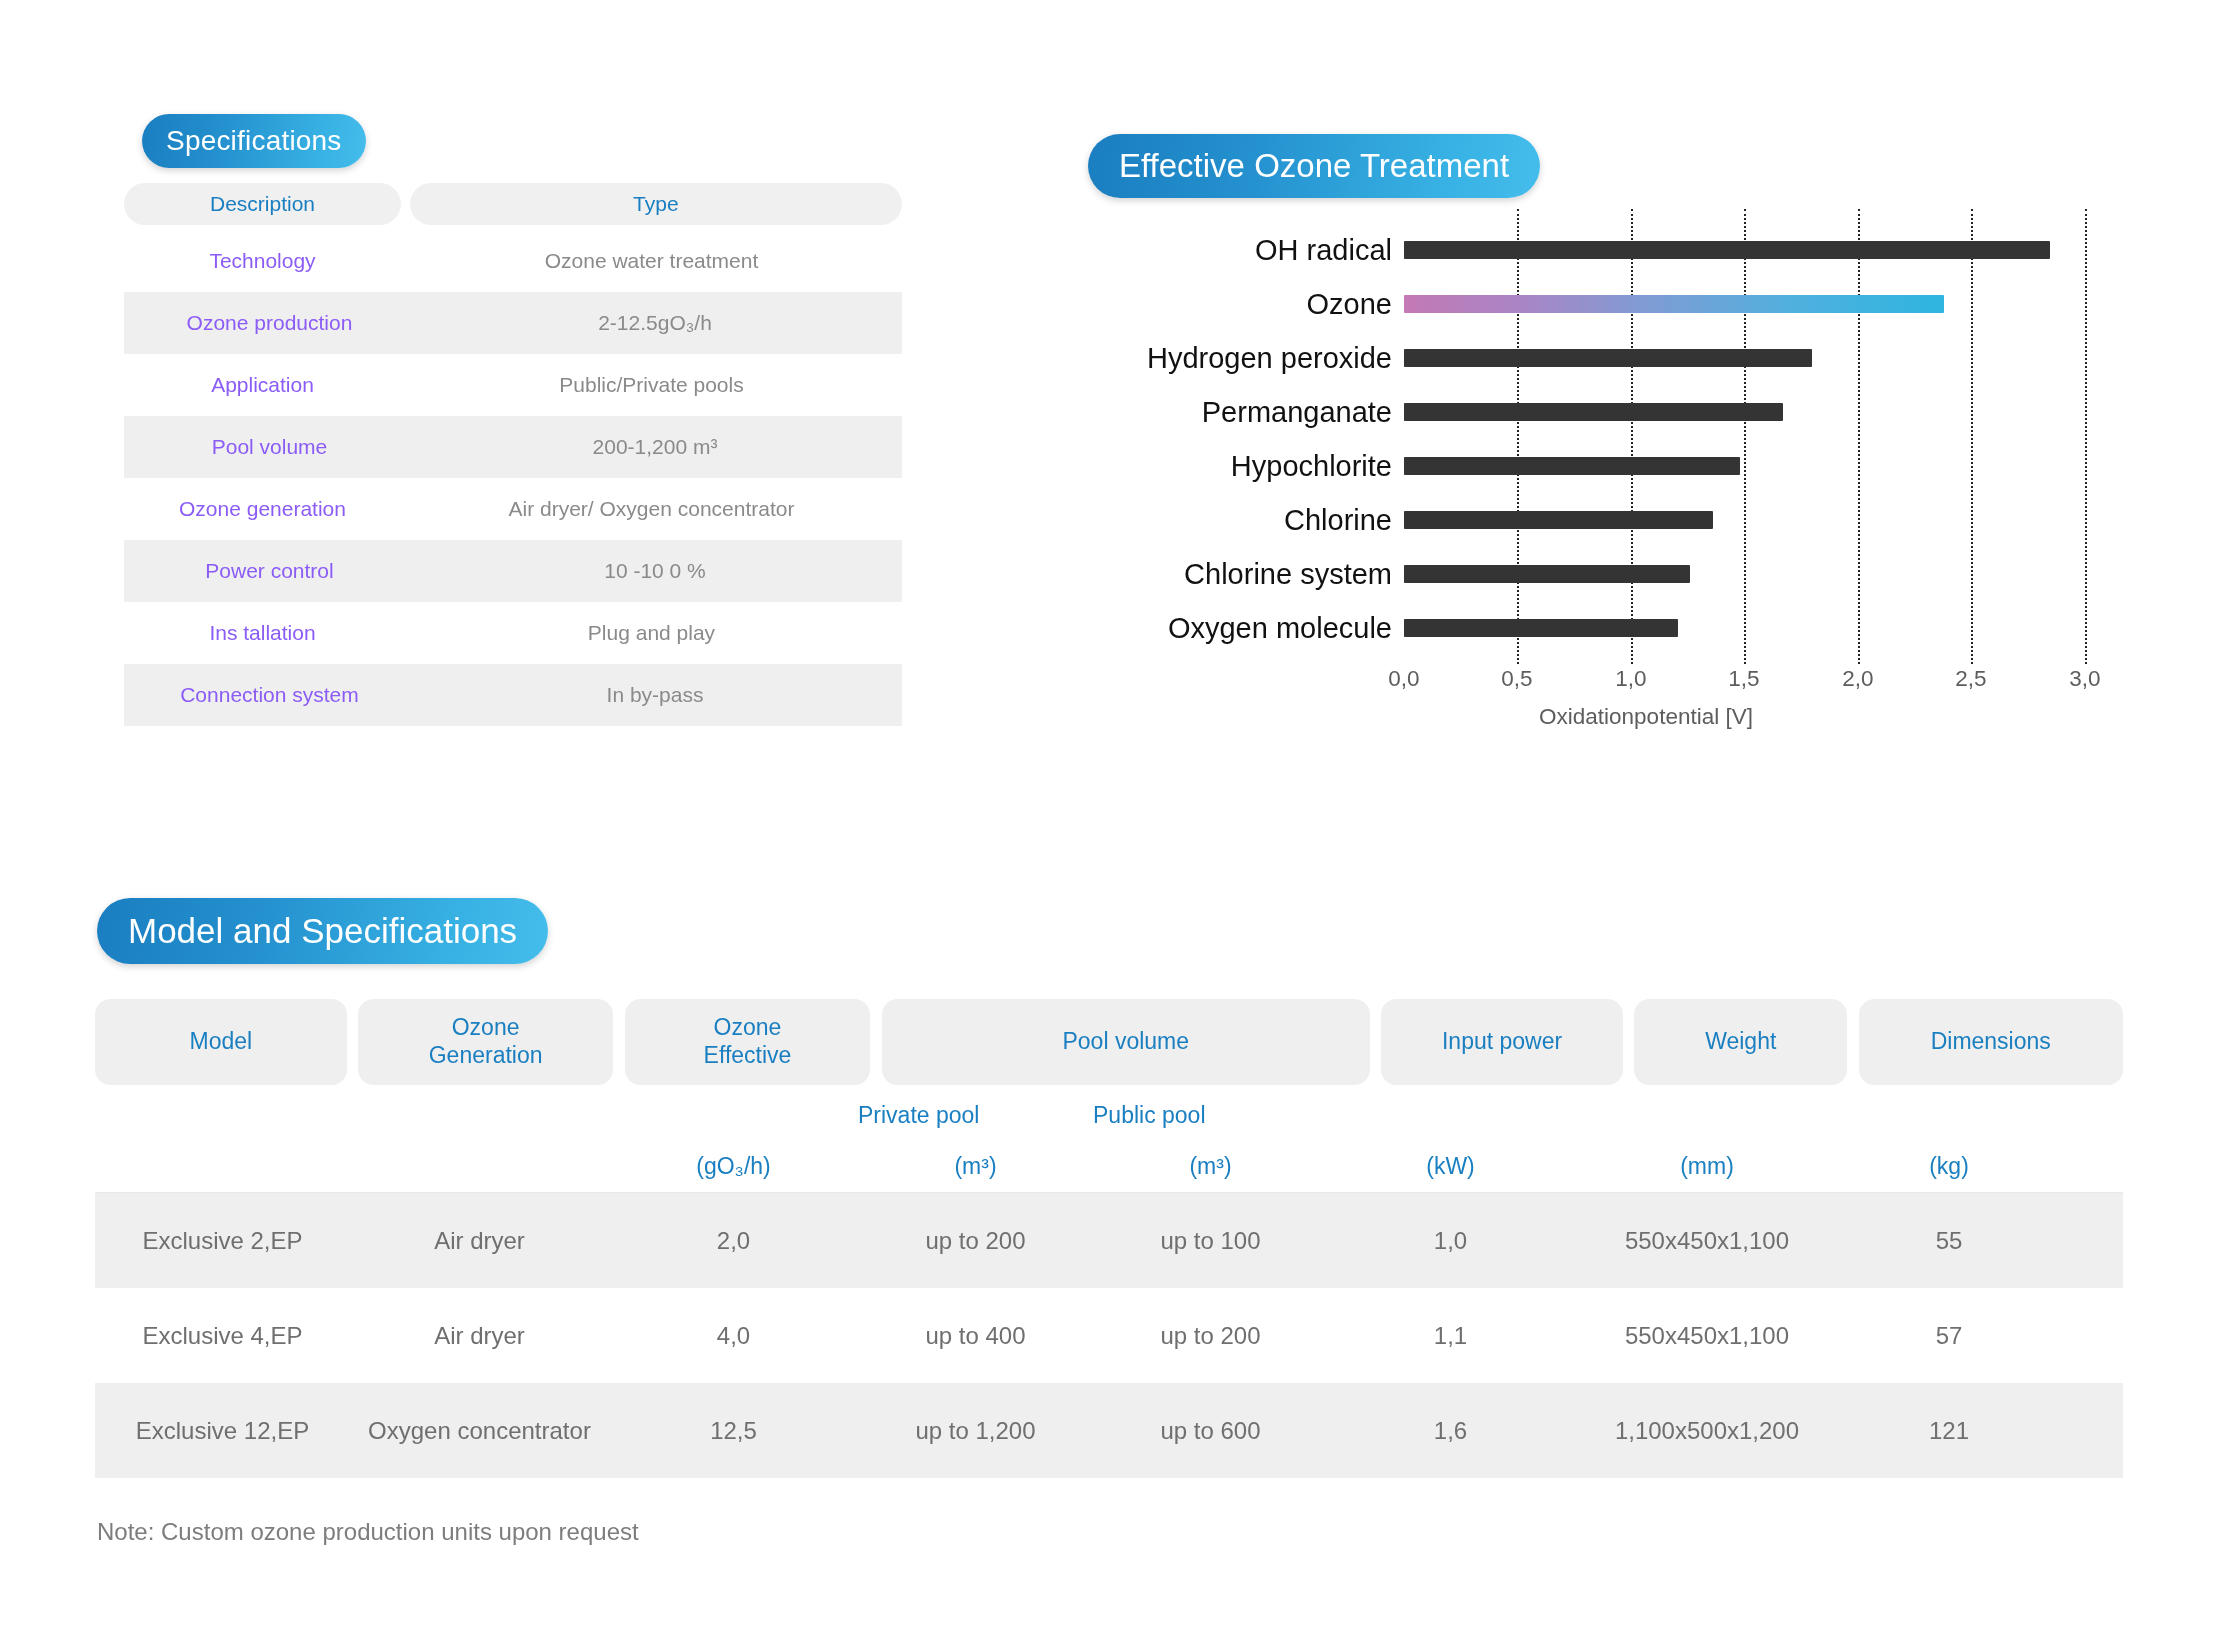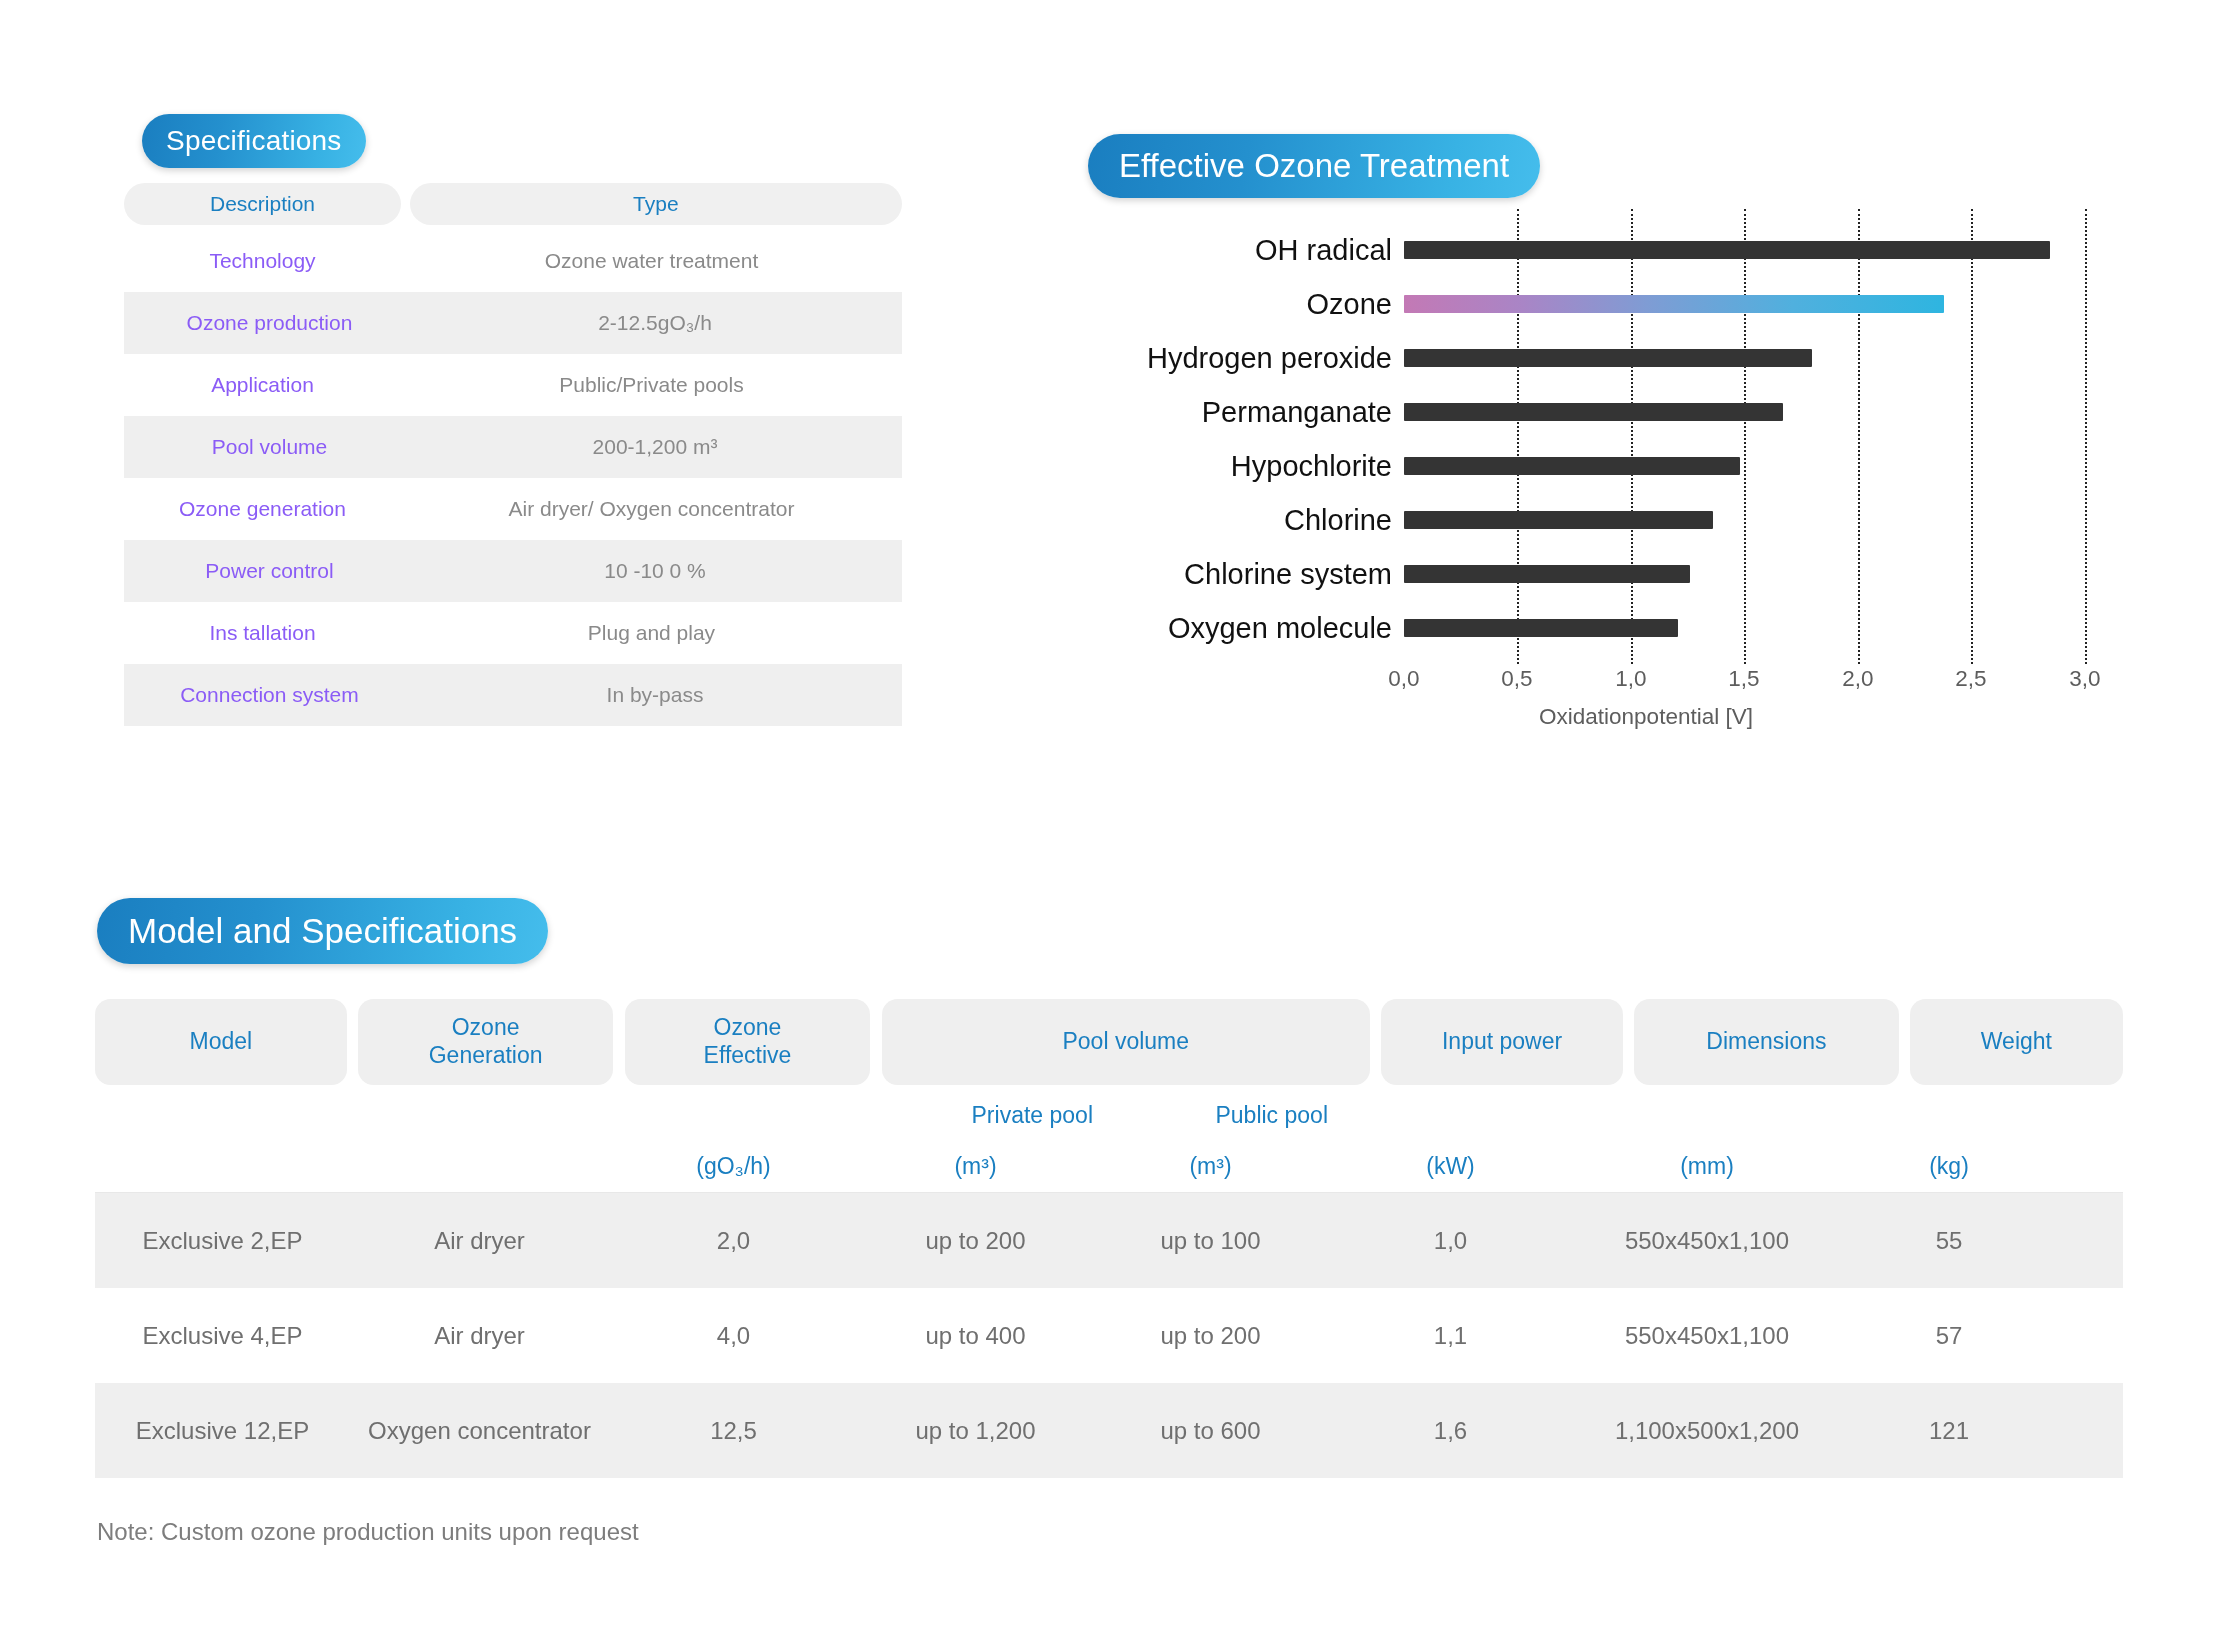--- a/index.html
+++ b/index.html
@@ -181,21 +181,21 @@
     text-align: center;
     color: #1a7fc1;
     font-size: 23px;
     line-height: 1.2;
   }
   .mt-sub {
     display: flex;
     margin-top: 17.3px;
   }
   .mt-sub .cell {
-    text-align: right;
+    text-align: left;
     color: #1a7fc1;
     font-size: 23px;
   }
   .mt-units {
     display: flex;
     margin-top: 24px;
     padding-bottom: 12px;
   }
   .mt-units .cell {
     text-align: center;
@@ -372,22 +372,22 @@
         </div>
       </div>
       <div class="mt-head w2">
         <div>
           <div>Ozone</div>
           <div>Effective</div>
         </div>
       </div>
       <div class="mt-head wpool">Pool volume</div>
       <div class="mt-head w5">Input power</div>
+      <div class="mt-head w7">Weight</div>
       <div class="mt-head w6">Dimensions</div>
-      <div class="mt-head w7">Weight</div>
     </div>
 
     <div class="mt-sub">
       <div class="cell w0"></div>
       <div class="cell w1"></div>
       <div class="cell w2"></div>
       <div class="cell w3">Private pool</div>
       <div class="cell w4">Public pool</div>
       <div class="cell w5"></div>
       <div class="cell w6"></div>

